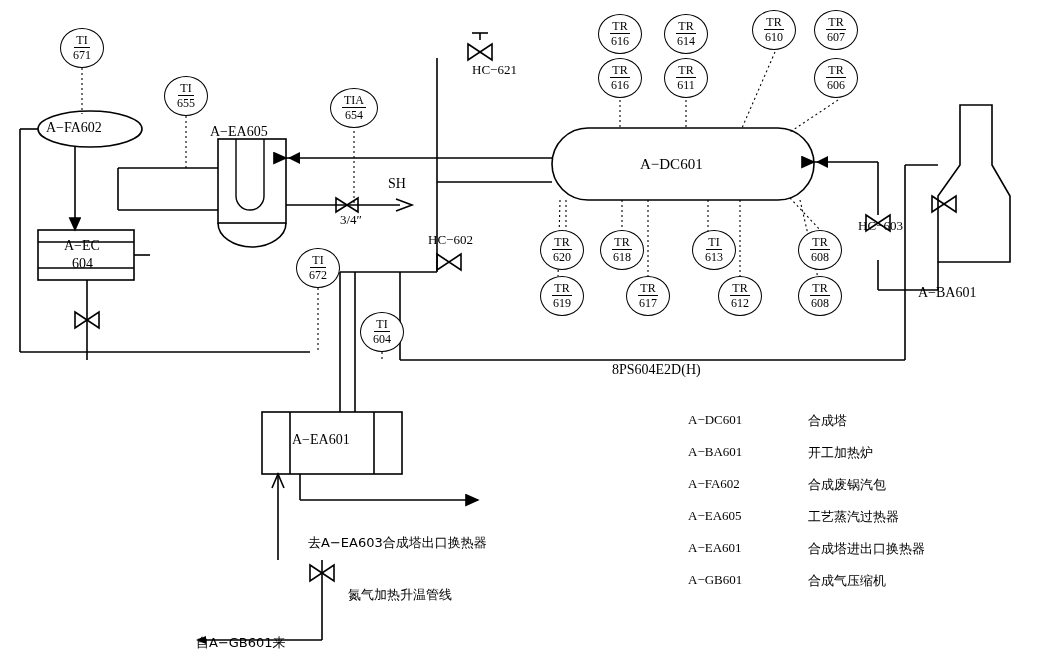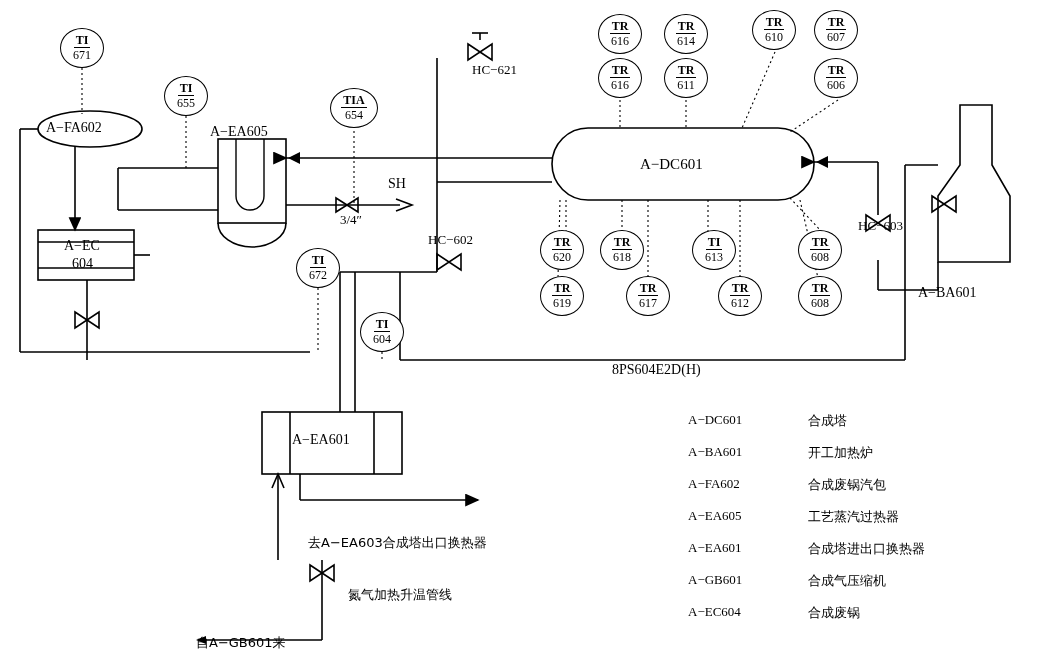--- a/index.html
+++ b/index.html
@@ -3,21 +3,21 @@
 <meta charset="utf-8">
 <style>
   html,body{margin:0;padding:0;background:#ffffff;}
   body{width:1040px;height:667px;position:relative;overflow:hidden;
        font-family:"Liberation Serif", serif;color:#000;}
   #canvas{position:absolute;left:0;top:0;width:1040px;height:667px;}
   svg.lines{position:absolute;left:0;top:0;width:1040px;height:667px;}
   .tag{position:absolute;width:44px;height:40px;border:1.4px solid #000;border-radius:50%;
        display:flex;flex-direction:column;align-items:center;justify-content:center;
        background:#fff;font-size:12px;line-height:1.05;box-sizing:border-box;}
-  .tag .t{border-bottom:1.2px solid #000;padding:0 2px;display:block;font-weight:bold;}
+  .tag .t{border-bottom:1.2px solid #000;padding:0 2px;display:block;}
   .tag .b{display:block;padding-top:1px;}
   .tag.wide{width:48px;}
   .lbl{position:absolute;font-size:13px;white-space:nowrap;}
   .lbl.cn{font-family:"DejaVu Sans", sans-serif;font-size:13px;}
   .legend{position:absolute;font-size:13px;}
   .legend .row{display:flex;margin-bottom:14px;}
   .legend .code{width:120px;font-family:"Liberation Serif",serif;}
   .legend .desc{font-family:"DejaVu Sans", sans-serif;}
 </style>
 </head>
@@ -254,19 +254,15 @@
       <span class="desc">工艺蒸汽过热器</span>
     </div>
     <div class="row">
       <span class="code">A−EA601</span>
       <span class="desc">合成塔进出口换热器</span>
     </div>
     <div class="row">
       <span class="code">A−GB601</span>
       <span class="desc">合成气压缩机</span>
     </div>
-    <div class="row">
-      <span class="code">A−EC604</span>
-      <span class="desc">合成废锅</span>
-    </div>
   </div>
 
 </div>
 
 </body></html>

